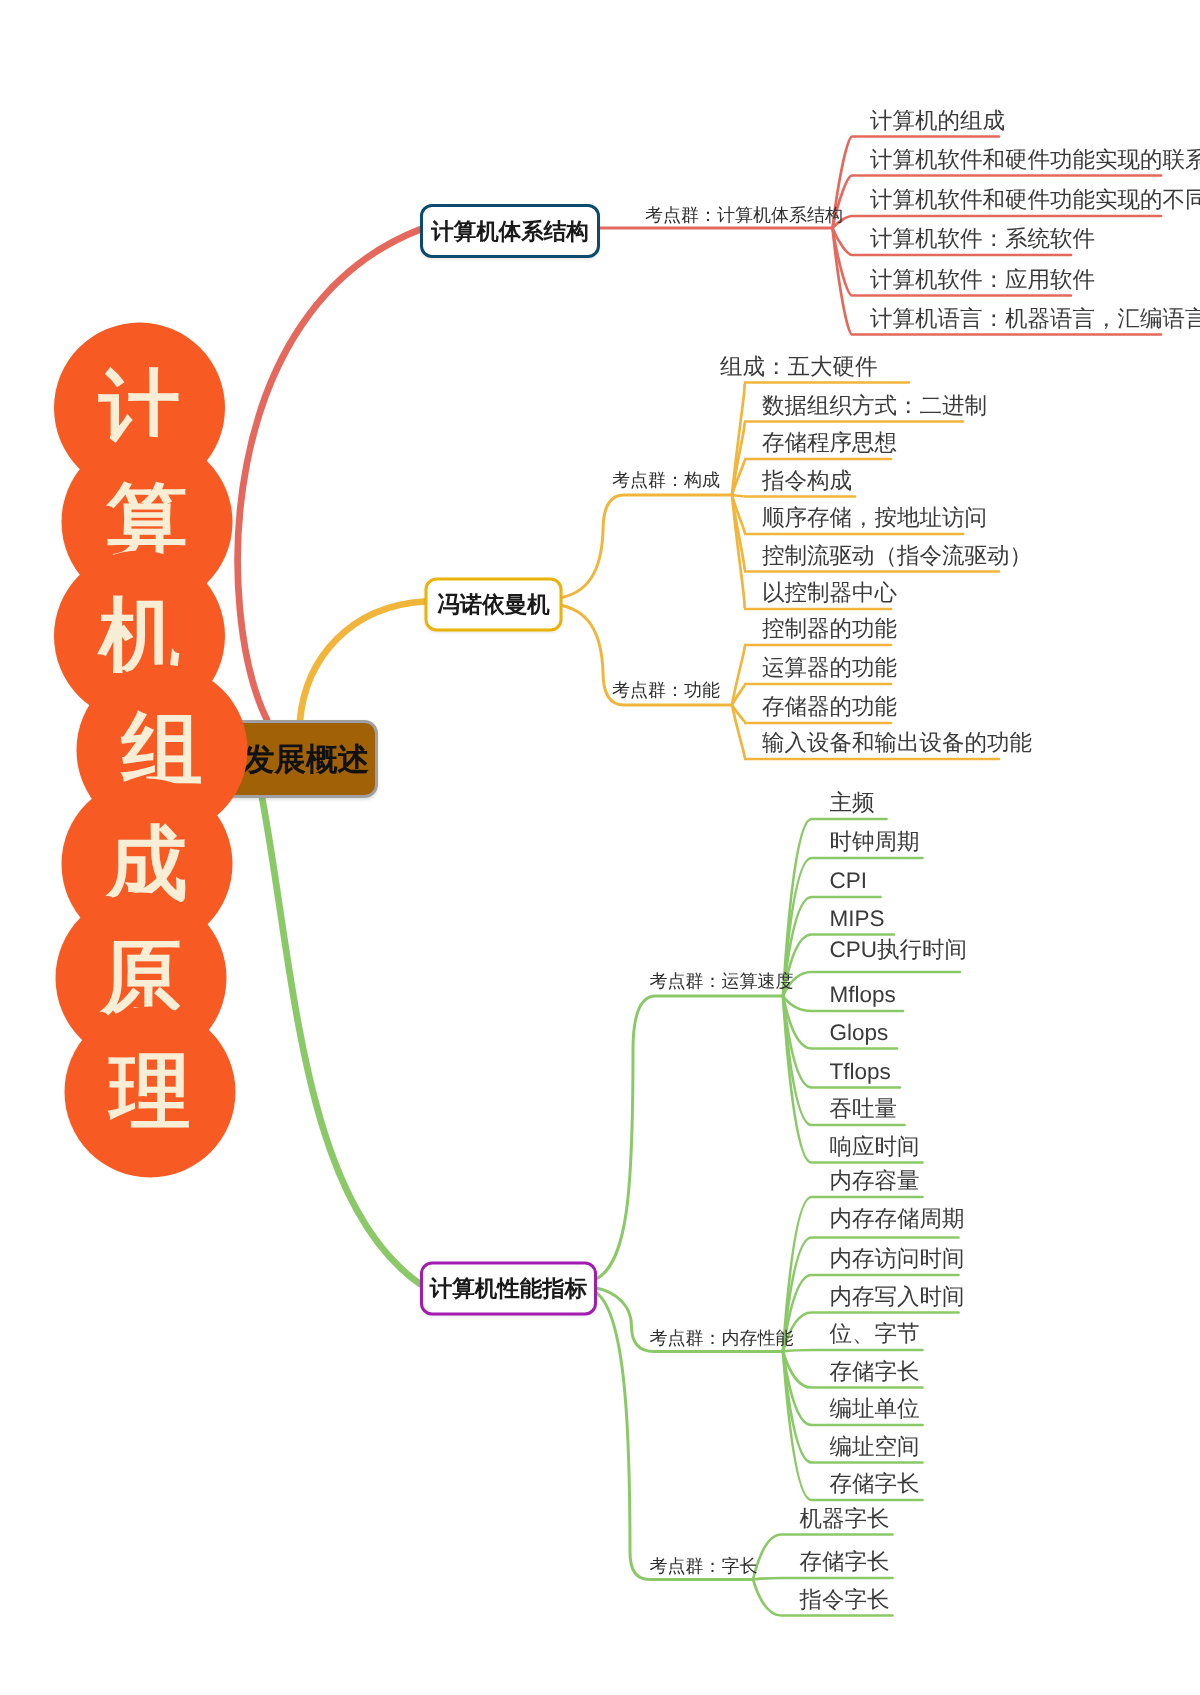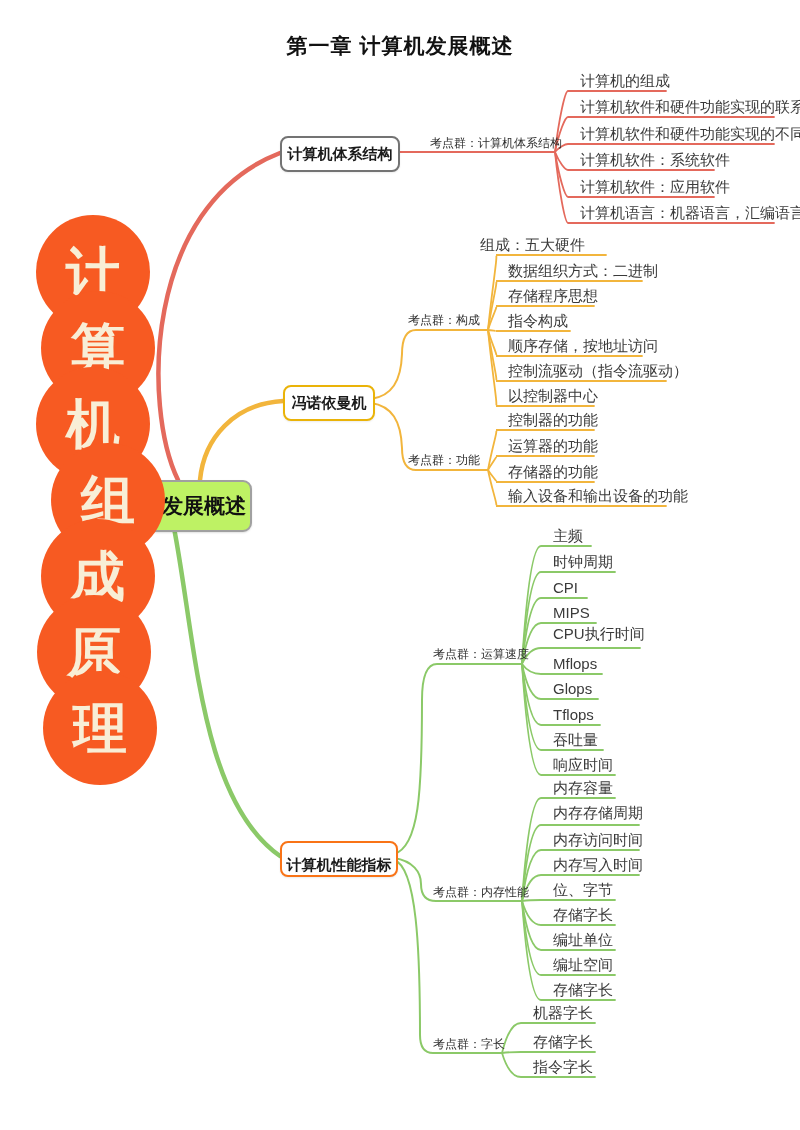--- a/index.html
+++ b/index.html
@@ -4,30 +4,30 @@
 <style>
   html,body{margin:0;padding:0;background:#fff;}
   .canvas{position:relative;width:800px;height:1130px;background:#ffffff;overflow:hidden;
           font-family:"Liberation Sans",sans-serif;}
   svg.edges{position:absolute;left:0;top:0;z-index:1;}
   .title{position:absolute;left:0;top:32px;width:800px;text-align:center;
          font-size:21px;font-weight:bold;color:#111;letter-spacing:1px;z-index:2;}
   .logo-circle{position:absolute;width:114px;height:114px;border-radius:50%;
                background:#f75a22;z-index:3;display:flex;align-items:center;justify-content:center;}
   .logo-circle span{color:#f8eed6;font-size:54px;font-weight:bold;line-height:1;}
-  .root-node{position:absolute;left:146px;top:480px;width:102px;height:48px;background:#bef264;
+  .root-node{position:absolute;left:146px;top:480px;width:102px;height:48px;background:#a16207;
              border:2px solid #a0a0a0;border-radius:9px;z-index:2;display:flex;align-items:center;
              justify-content:flex-end;box-shadow:0 1px 2px rgba(0,0,0,.12);}
   .root-node span{font-size:21px;font-weight:bold;color:#111;padding-right:4px;white-space:nowrap;}
   .branch-box{position:absolute;background:#fff;border-radius:8px;z-index:2;display:flex;
               align-items:center;justify-content:center;box-shadow:0 1px 2px rgba(0,0,0,.08);}
   .branch-box span{font-size:15px;font-weight:bold;color:#1a1a1a;white-space:nowrap;}
-  .b-red{border:2px solid #737373;}
+  .b-red{border:2px solid #0c4a6e;}
   .b-yellow{border:2px solid #eab308;}
-  .b-green{border:2px solid #f97316;align-items:flex-end;}
+  .b-green{border:2px solid #a21caf;}
   .group-label{position:absolute;font-size:12px;color:#2e2e2e;white-space:nowrap;z-index:2;}
   .leaf{position:absolute;font-size:15px;line-height:16px;color:#3a3a3a;white-space:nowrap;z-index:2;}
 </style>
 </head>
 <body>
 
 <div class="canvas">
 
   <svg class="edges" id="edges" width="800" height="1130" viewBox="0 0 800 1130">
 
@@ -75,21 +75,20 @@
       <path d="M 522 901 C 526 900.45 532 900 541 900 L 615 900" stroke="#8bc968" stroke-width="1.8" fill="none" stroke-linecap="round"></path>
       <path d="M 522 901 C 526 914.2 532 925 541 925 L 615 925" stroke="#8bc968" stroke-width="1.8" fill="none" stroke-linecap="round"></path>
       <path d="M 522 901 C 526 927.95 532 950 541 950 L 615 950" stroke="#8bc968" stroke-width="1.8" fill="none" stroke-linecap="round"></path>
       <path d="M 522 901 C 526 941.7 532 975 541 975 L 615 975" stroke="#8bc968" stroke-width="1.8" fill="none" stroke-linecap="round"></path>
       <path d="M 522 901 C 526 955.45 532 1000 541 1000 L 615 1000" stroke="#8bc968" stroke-width="1.8" fill="none" stroke-linecap="round"></path>
       <path d="M 502 1053 C 506 1036.5 512 1023 521 1023 L 595 1023" stroke="#8bc968" stroke-width="1.8" fill="none" stroke-linecap="round"></path>
       <path d="M 502 1053 C 506 1052.45 512 1052 521 1052 L 595 1052" stroke="#8bc968" stroke-width="1.8" fill="none" stroke-linecap="round"></path>
       <path d="M 502 1053 C 506 1066.2 512 1077 521 1077 L 595 1077" stroke="#8bc968" stroke-width="1.8" fill="none" stroke-linecap="round"></path>
     </svg>
 
-  <div class="title">第一章 计算机发展概述</div>
 
   <div class="logo-circle" style="left:36px;top:215px">
       <span>计</span>
     </div>
   <div class="logo-circle" style="left:41px;top:291px">
       <span>算</span>
     </div>
   <div class="logo-circle" style="left:36px;top:367px">
       <span>机</span>
     </div>

